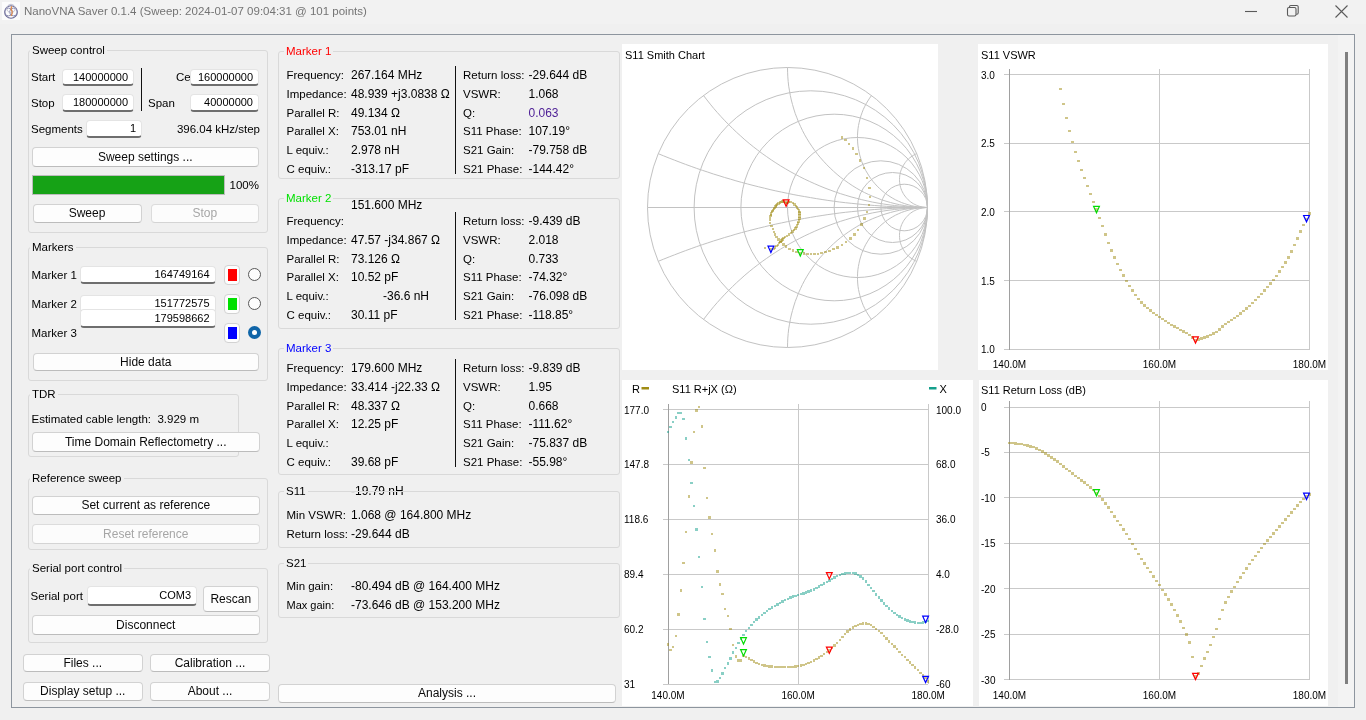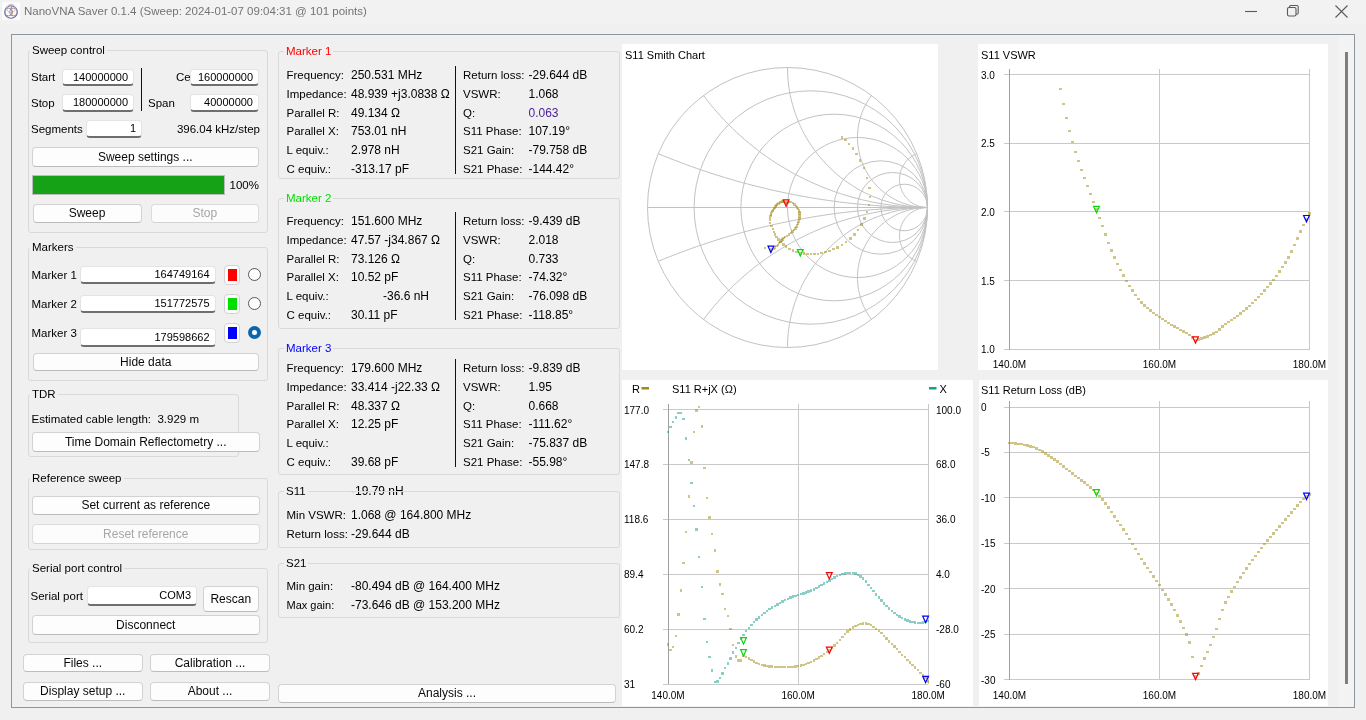--- a/index.html
+++ b/index.html
@@ -66,21 +66,21 @@
 <div class="inp" style="left:80px;top:265.5px;width:135.5px;height:18.5px">164749164</div>
 <div class="abs" style="left:224px;top:264.5px;width:16px;height:20.5px;background:#fdfdfd;border:1px solid #d2d2d2;border-radius:4px"></div>
 <div class="abs" style="left:227.5px;top:268.5px;width:9px;height:12.5px;background:#ff0000"></div>
 <div class="abs" style="left:247.5px;top:268.0px;width:13px;height:13px;border-radius:50%;border:1px solid #595959;background:#fdfdfd"></div>
 <div class="lbl" style="left:31.5px;top:295.5px;line-height:16px;font-size:11.5px;color:#000;">Marker 2</div>
 <div class="inp" style="left:80px;top:294.5px;width:135.5px;height:18.5px">151772575</div>
 <div class="abs" style="left:224px;top:293.5px;width:16px;height:20.5px;background:#fdfdfd;border:1px solid #d2d2d2;border-radius:4px"></div>
 <div class="abs" style="left:227.5px;top:297.5px;width:9px;height:12.5px;background:#00e000"></div>
 <div class="abs" style="left:247.5px;top:297.0px;width:13px;height:13px;border-radius:50%;border:1px solid #595959;background:#fdfdfd"></div>
 <div class="lbl" style="left:31.5px;top:324.5px;line-height:16px;font-size:11.5px;color:#000;">Marker 3</div>
-<div class="inp" style="left:80px;top:328px;width:135.5px;height:18.5px">179598662</div>
+<div class="inp" style="left:80px;top:309px;width:135.5px;height:18.5px">179598662</div>
 <div class="abs" style="left:224px;top:322.5px;width:16px;height:20.5px;background:#fdfdfd;border:1px solid #d2d2d2;border-radius:4px"></div>
 <div class="abs" style="left:227.5px;top:326.5px;width:9px;height:12.5px;background:#0000ff"></div>
 <div class="abs" style="left:247.5px;top:326.0px;width:13px;height:13px;border-radius:50%;background:#0f65a8"></div>
 <div class="abs" style="left:251.5px;top:330.0px;width:5px;height:5px;border-radius:50%;background:#fff"></div>
 <div class="btn" style="left:32.5px;top:353px;width:226.5px;height:18px;font-size:12px">Hide data</div>
 <div class="gb" style="left:28px;top:394px;width:211px;height:63px">
     <div class="gbt" style="color:#000;left:1px">TDR</div>
   </div>
 <div class="lbl" style="left:31.5px;top:411px;line-height:16px;font-size:11.5px;color:#000;">Estimated cable length:&nbsp; 3.929 m</div>
 <div class="btn" style="left:32px;top:432px;width:227.5px;height:19.5px;font-size:12px">Time Domain Reflectometry ...</div>
@@ -98,21 +98,21 @@
 <div class="btn" style="left:32px;top:615px;width:227.5px;height:19.5px;font-size:12px">Disconnect</div>
 <div class="btn" style="left:22.5px;top:653.5px;width:120.5px;height:18.5px;font-size:12px">Files ...</div>
 <div class="btn" style="left:150px;top:653.5px;width:120px;height:18.5px;font-size:12px">Calibration ...</div>
 <div class="btn" style="left:22.5px;top:682px;width:120.5px;height:18.5px;font-size:12px">Display setup ...</div>
 <div class="btn" style="left:150px;top:682px;width:120px;height:18.5px;font-size:12px">About ...</div>
 <div class="btn" style="left:278px;top:683.5px;width:338px;height:19px;font-size:12px">Analysis ...</div>
 <div class="gb" style="left:278px;top:50.5px;width:341.5px;height:128.0px">
     <div class="gbt" style="color:#ff0000;left:5px">Marker 1</div>
   </div>
 <div class="lbl" style="left:286.5px;top:66.9px;line-height:16px;font-size:11.5px;color:#000;">Frequency:</div>
-<div class="lbl" style="left:351px;top:66.9px;line-height:16px;font-size:12px;color:#000;">250.531 MHz</div>
+<div class="lbl" style="left:351px;top:66.9px;line-height:16px;font-size:12px;color:#000;">267.164 MHz</div>
 <div class="lbl" style="left:286.5px;top:85.7px;line-height:16px;font-size:11.5px;color:#000;">Impedance:</div>
 <div class="lbl" style="left:351px;top:85.7px;line-height:16px;font-size:12px;color:#000;">48.939 +j3.0838 Ω</div>
 <div class="lbl" style="left:286.5px;top:104.5px;line-height:16px;font-size:11.5px;color:#000;">Parallel R:</div>
 <div class="lbl" style="left:351px;top:104.5px;line-height:16px;font-size:12px;color:#000;">49.134 Ω</div>
 <div class="lbl" style="left:286.5px;top:123.30000000000001px;line-height:16px;font-size:11.5px;color:#000;">Parallel X:</div>
 <div class="lbl" style="left:351px;top:123.30000000000001px;line-height:16px;font-size:12px;color:#000;">753.01 nH</div>
 <div class="lbl" style="left:286.5px;top:142.10000000000002px;line-height:16px;font-size:11.5px;color:#000;">L equiv.:</div>
 <div class="lbl" style="left:351px;top:142.10000000000002px;line-height:16px;font-size:12px;color:#000;">2.978 nH</div>
 <div class="lbl" style="left:286.5px;top:160.90000000000003px;line-height:16px;font-size:11.5px;color:#000;">C equiv.:</div>
 <div class="lbl" style="left:351px;top:160.90000000000003px;line-height:16px;font-size:12px;color:#000;">-313.17 pF</div>
@@ -126,21 +126,21 @@
 <div class="lbl" style="left:528.5px;top:123.30000000000001px;line-height:16px;font-size:12px;color:#000;">107.19°</div>
 <div class="lbl" style="left:463px;top:142.10000000000002px;line-height:16px;font-size:11.5px;color:#000;">S21 Gain:</div>
 <div class="lbl" style="left:528.5px;top:142.10000000000002px;line-height:16px;font-size:12px;color:#000;">-79.758 dB</div>
 <div class="lbl" style="left:463px;top:160.90000000000003px;line-height:16px;font-size:11.5px;color:#000;">S21 Phase:</div>
 <div class="lbl" style="left:528.5px;top:160.90000000000003px;line-height:16px;font-size:12px;color:#000;">-144.42°</div>
 <div class="vline" style="left:455px;top:65.5px;height:108.0px"></div>
 <div class="gb" style="left:278px;top:197.5px;width:341.5px;height:131.5px">
     <div class="gbt" style="color:#00e000;left:5px">Marker 2</div>
   </div>
 <div class="lbl" style="left:286.5px;top:213px;line-height:16px;font-size:11.5px;color:#000;">Frequency:</div>
-<div class="lbl" style="left:351px;top:213px;line-height:16px;font-size:12px;color:#000;">151.600 MHz</div>
+<div class="lbl" style="left:351px;top:197px;line-height:16px;font-size:12px;color:#000;">151.600 MHz</div>
 <div class="lbl" style="left:286.5px;top:231.8px;line-height:16px;font-size:11.5px;color:#000;">Impedance:</div>
 <div class="lbl" style="left:351px;top:231.8px;line-height:16px;font-size:12px;color:#000;">47.57 -j34.867 Ω</div>
 <div class="lbl" style="left:286.5px;top:250.60000000000002px;line-height:16px;font-size:11.5px;color:#000;">Parallel R:</div>
 <div class="lbl" style="left:351px;top:250.60000000000002px;line-height:16px;font-size:12px;color:#000;">73.126 Ω</div>
 <div class="lbl" style="left:286.5px;top:269.40000000000003px;line-height:16px;font-size:11.5px;color:#000;">Parallel X:</div>
 <div class="lbl" style="left:351px;top:269.40000000000003px;line-height:16px;font-size:12px;color:#000;">10.52 pF</div>
 <div class="lbl" style="left:286.5px;top:288.20000000000005px;line-height:16px;font-size:11.5px;color:#000;">L equiv.:</div>
 <div class="lbl" style="left:351px;top:288.20000000000005px;line-height:16px;font-size:12px;color:#000;margin-left:32px;">-36.6 nH</div>
 <div class="lbl" style="left:286.5px;top:307.00000000000006px;line-height:16px;font-size:11.5px;color:#000;">C equiv.:</div>
 <div class="lbl" style="left:351px;top:307.00000000000006px;line-height:16px;font-size:12px;color:#000;">30.11 pF</div>

